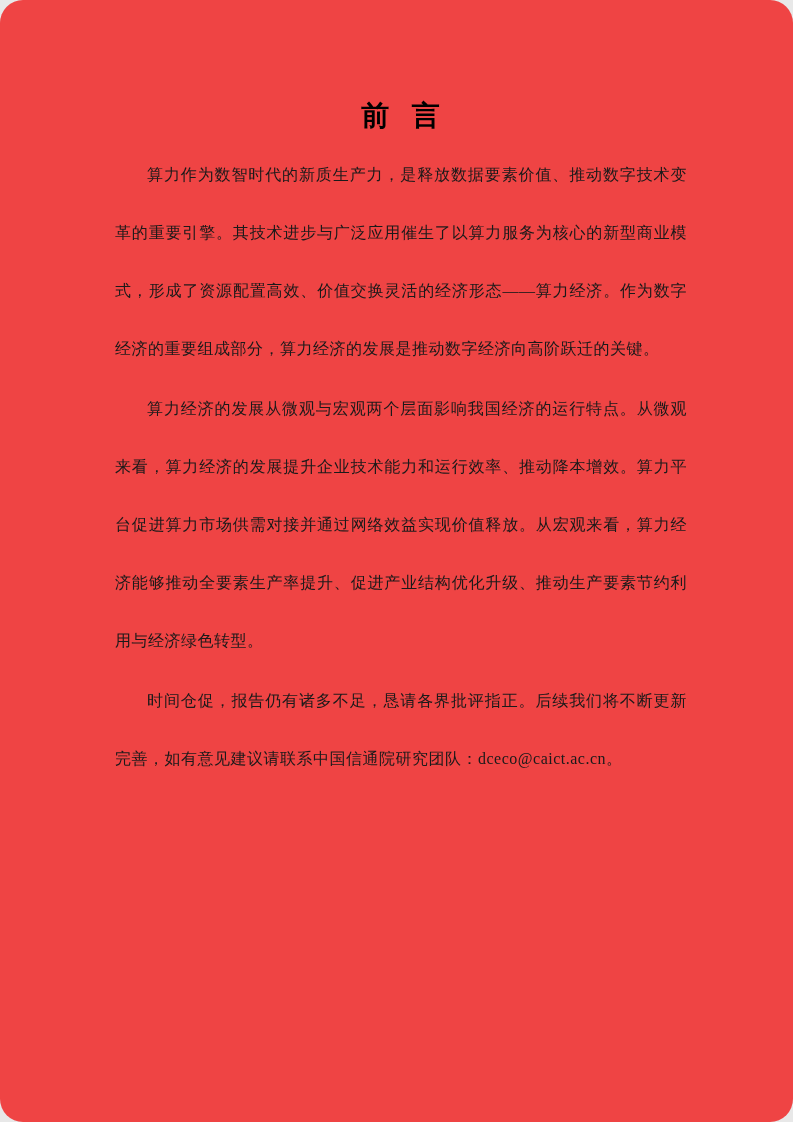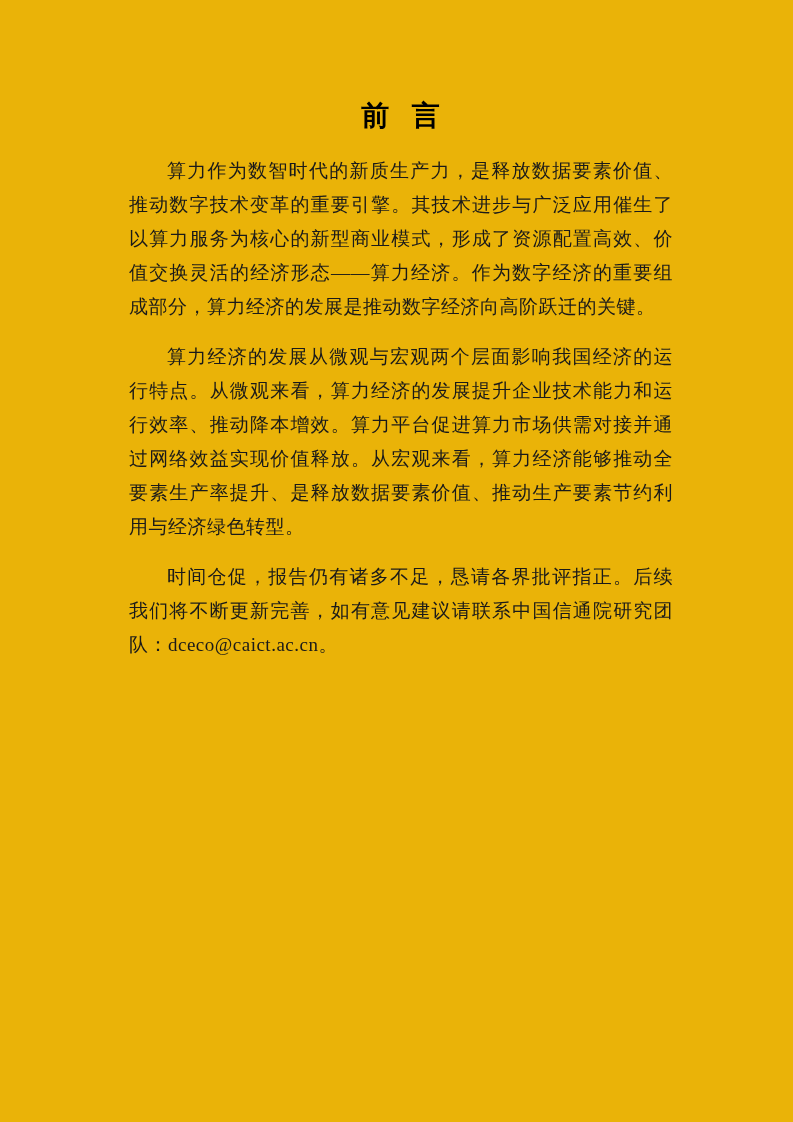--- a/index.html
+++ b/index.html
@@ -29,32 +29,32 @@
     font-family: "Liberation Sans", "DejaVu Sans", sans-serif;
     font-weight: bold;
     font-size: 28px;
     line-height: 44px;
     text-align: center;
     letter-spacing: 1px;
     word-spacing: 0.45em;
     margin: 0 0 8px 0;
   }
   .para {
-    margin: 16px;
-    font-size: 19px;
-    line-height: 34px;
+    margin: 2px;
+    font-size: 16px;
+    line-height: 58px;
     letter-spacing: 0.5px;
     text-align: justify;
     text-indent: 2em;
     word-break: break-all;
   }
 </style>
 </head>
 <body>
 
-<div class="page" style="background: #eab308; color: rgb(26, 26, 26);">
+<div class="page" style="background: #ef4444; color: rgb(26, 26, 26); border-radius: 23px;">
   <div class="content">
     <h1 class="doc-title" style="color: rgb(0, 0, 0);">前 言</h1>
     <p class="para">算力作为数智时代的新质生产力，是释放数据要素价值、推动数字技术变革的重要引擎。其技术进步与广泛应用催生了以算力服务为核心的新型商业模式，形成了资源配置高效、价值交换灵活的经济形态——算力经济。作为数字经济的重要组成部分，算力经济的发展是推动数字经济向高阶跃迁的关键。</p>
-    <p class="para">算力经济的发展从微观与宏观两个层面影响我国经济的运行特点。从微观来看，算力经济的发展提升企业技术能力和运行效率、推动降本增效。算力平台促进算力市场供需对接并通过网络效益实现价值释放。从宏观来看，算力经济能够推动全要素生产率提升、是释放数据要素价值、推动生产要素节约利用与经济绿色转型。</p>
+    <p class="para">算力经济的发展从微观与宏观两个层面影响我国经济的运行特点。从微观来看，算力经济的发展提升企业技术能力和运行效率、推动降本增效。算力平台促进算力市场供需对接并通过网络效益实现价值释放。从宏观来看，算力经济能够推动全要素生产率提升、促进产业结构优化升级、推动生产要素节约利用与经济绿色转型。</p>
     <p class="para">时间仓促，报告仍有诸多不足，恳请各界批评指正。后续我们将不断更新完善，如有意见建议请联系中国信通院研究团队：dceco@caict.ac.cn。</p>
   </div>
 </div>
 
 </body></html>

